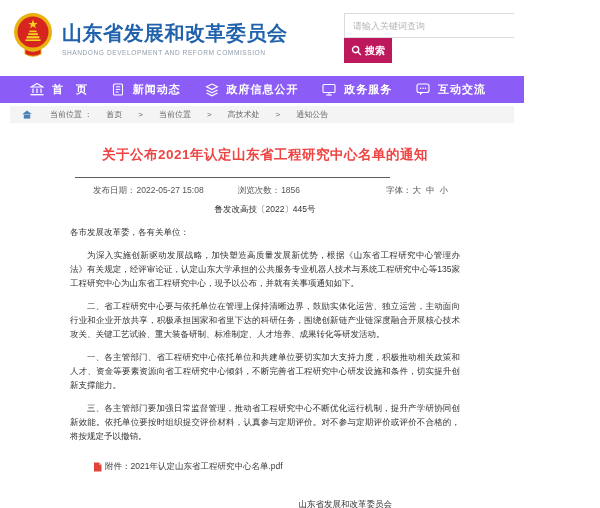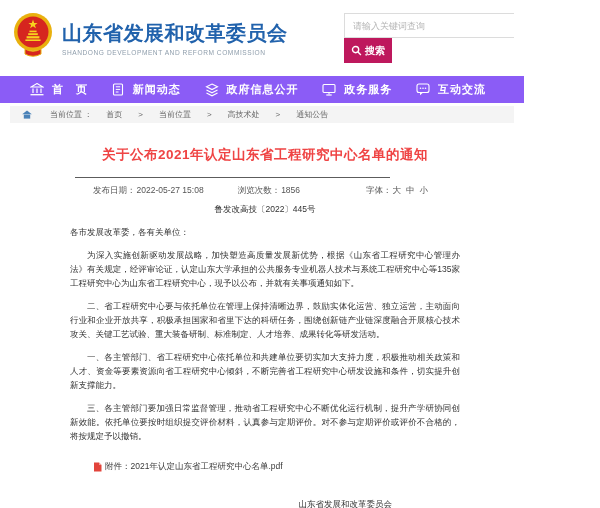--- a/index.html
+++ b/index.html
@@ -116,21 +116,21 @@
   .meta-row {
     display: flex;
     align-items: center;
     margin: 7px 0 0 23px;
     font-size: 8.5px;
     color: #555;
     gap: 18px;
   }
   .meta-item { display: flex; gap: 1px; }
   .meta-gap1 { margin-left: 16px; }
-  .meta-gap2 { margin-left: 48px; }
+  .meta-gap2 { margin-left: 68px; }
   .font-size-switch { display: inline-flex; gap: 5px; }
   .font-size-switch span { cursor: pointer; }
   .doc-number {
     text-align: center;
     font-size: 8.5px;
     color: #333;
     margin-top: 7px;
   }
   .body-text { margin-top: 6px; }
   .body-text p {

